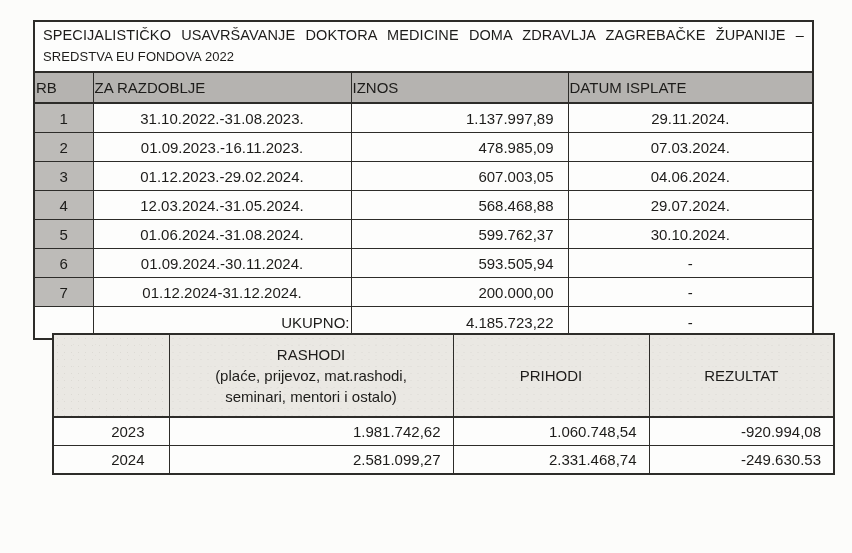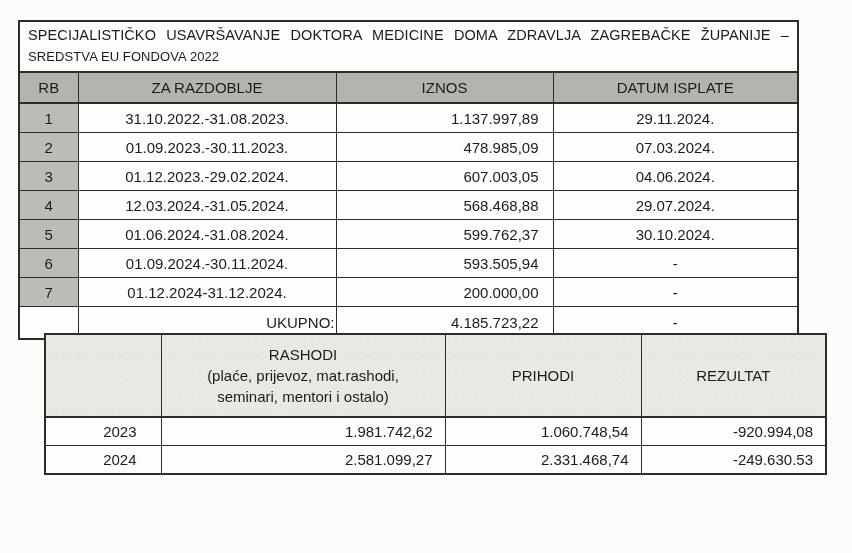--- a/index.html
+++ b/index.html
@@ -8,43 +8,43 @@
     background:#fcfcfa;
     font-family:"Liberation Sans", sans-serif;
     color:#1d1c1a;
     position:relative;
     overflow:hidden;
   }
   table{border-collapse:collapse;table-layout:fixed;position:absolute;background:#fdfdfc;}
   td{border:1.5px solid #2d2c29;font-size:15px;overflow:hidden;white-space:nowrap;}
 
   
-  .t1{left:18px;top:20px;width:779px;border:2px solid #2d2c29;}
+  .t1{left:33px;top:20px;width:779px;border:2px solid #2d2c29;}
   .t1 .title-cell{padding:3px 8px 4px 8px;white-space:normal;}
   .title-line1{
     font-size:14.5px;letter-spacing:.1px;line-height:21px;
     text-align:justify;text-align-last:justify;
   }
   .title-line2{font-size:13px;letter-spacing:.1px;line-height:21px;}
   .t1 .hdr{
     background:#b5b3b0;
-    text-align:center;height:27px;
+    height:27px;
     border-bottom:2px solid #2d2c29;border-top:2px solid #2d2c29;
   }
   .t1 .rb{
     background:#bdbbb8;text-align:center;height:26px;
   }
   .t1 .period{text-align:center;}
   .t1 .amount{text-align:right;padding-right:14px;}
   .t1 .pdate{text-align:center;}
   .t1 .total-row td{height:29px;}
   .t1 .total-label{text-align:right;padding-left:4px;}
 
   
-  .t2{left:44px;top:333px;width:781px;border:2px solid #2d2c29;padding-left:24px;}
+  .t2{left:52px;top:333px;width:781px;border:2px solid #2d2c29;padding-left:24px;}
   .t2 .hdr2{
     background:#eae8e3;
     background-image:radial-gradient(#dcdad4 9%, transparent 10%),
                      radial-gradient(#e2e0da 9%, transparent 10%);
     background-size:7px 7px,11px 11px;
     background-position:0 0,3px 4px;
     text-align:center;height:79px;
     border-bottom:2px solid #2d2c29;
     white-space:normal;line-height:21px;
   }
@@ -77,21 +77,21 @@
     <td class="hdr">DATUM ISPLATE</td>
   </tr>
   <tr>
     <td class="rb">1</td>
     <td class="period">31.10.2022.-31.08.2023.</td>
     <td class="amount">1.137.997,89</td>
     <td class="pdate">29.11.2024.</td>
   </tr>
   <tr>
     <td class="rb">2</td>
-    <td class="period">01.09.2023.-30.11.2023.</td>
+    <td class="period">01.09.2023.-16.11.2023.</td>
     <td class="amount">478.985,09</td>
     <td class="pdate">07.03.2024.</td>
   </tr>
   <tr>
     <td class="rb">3</td>
     <td class="period">01.12.2023.-29.02.2024.</td>
     <td class="amount">607.003,05</td>
     <td class="pdate">04.06.2024.</td>
   </tr>
   <tr>

